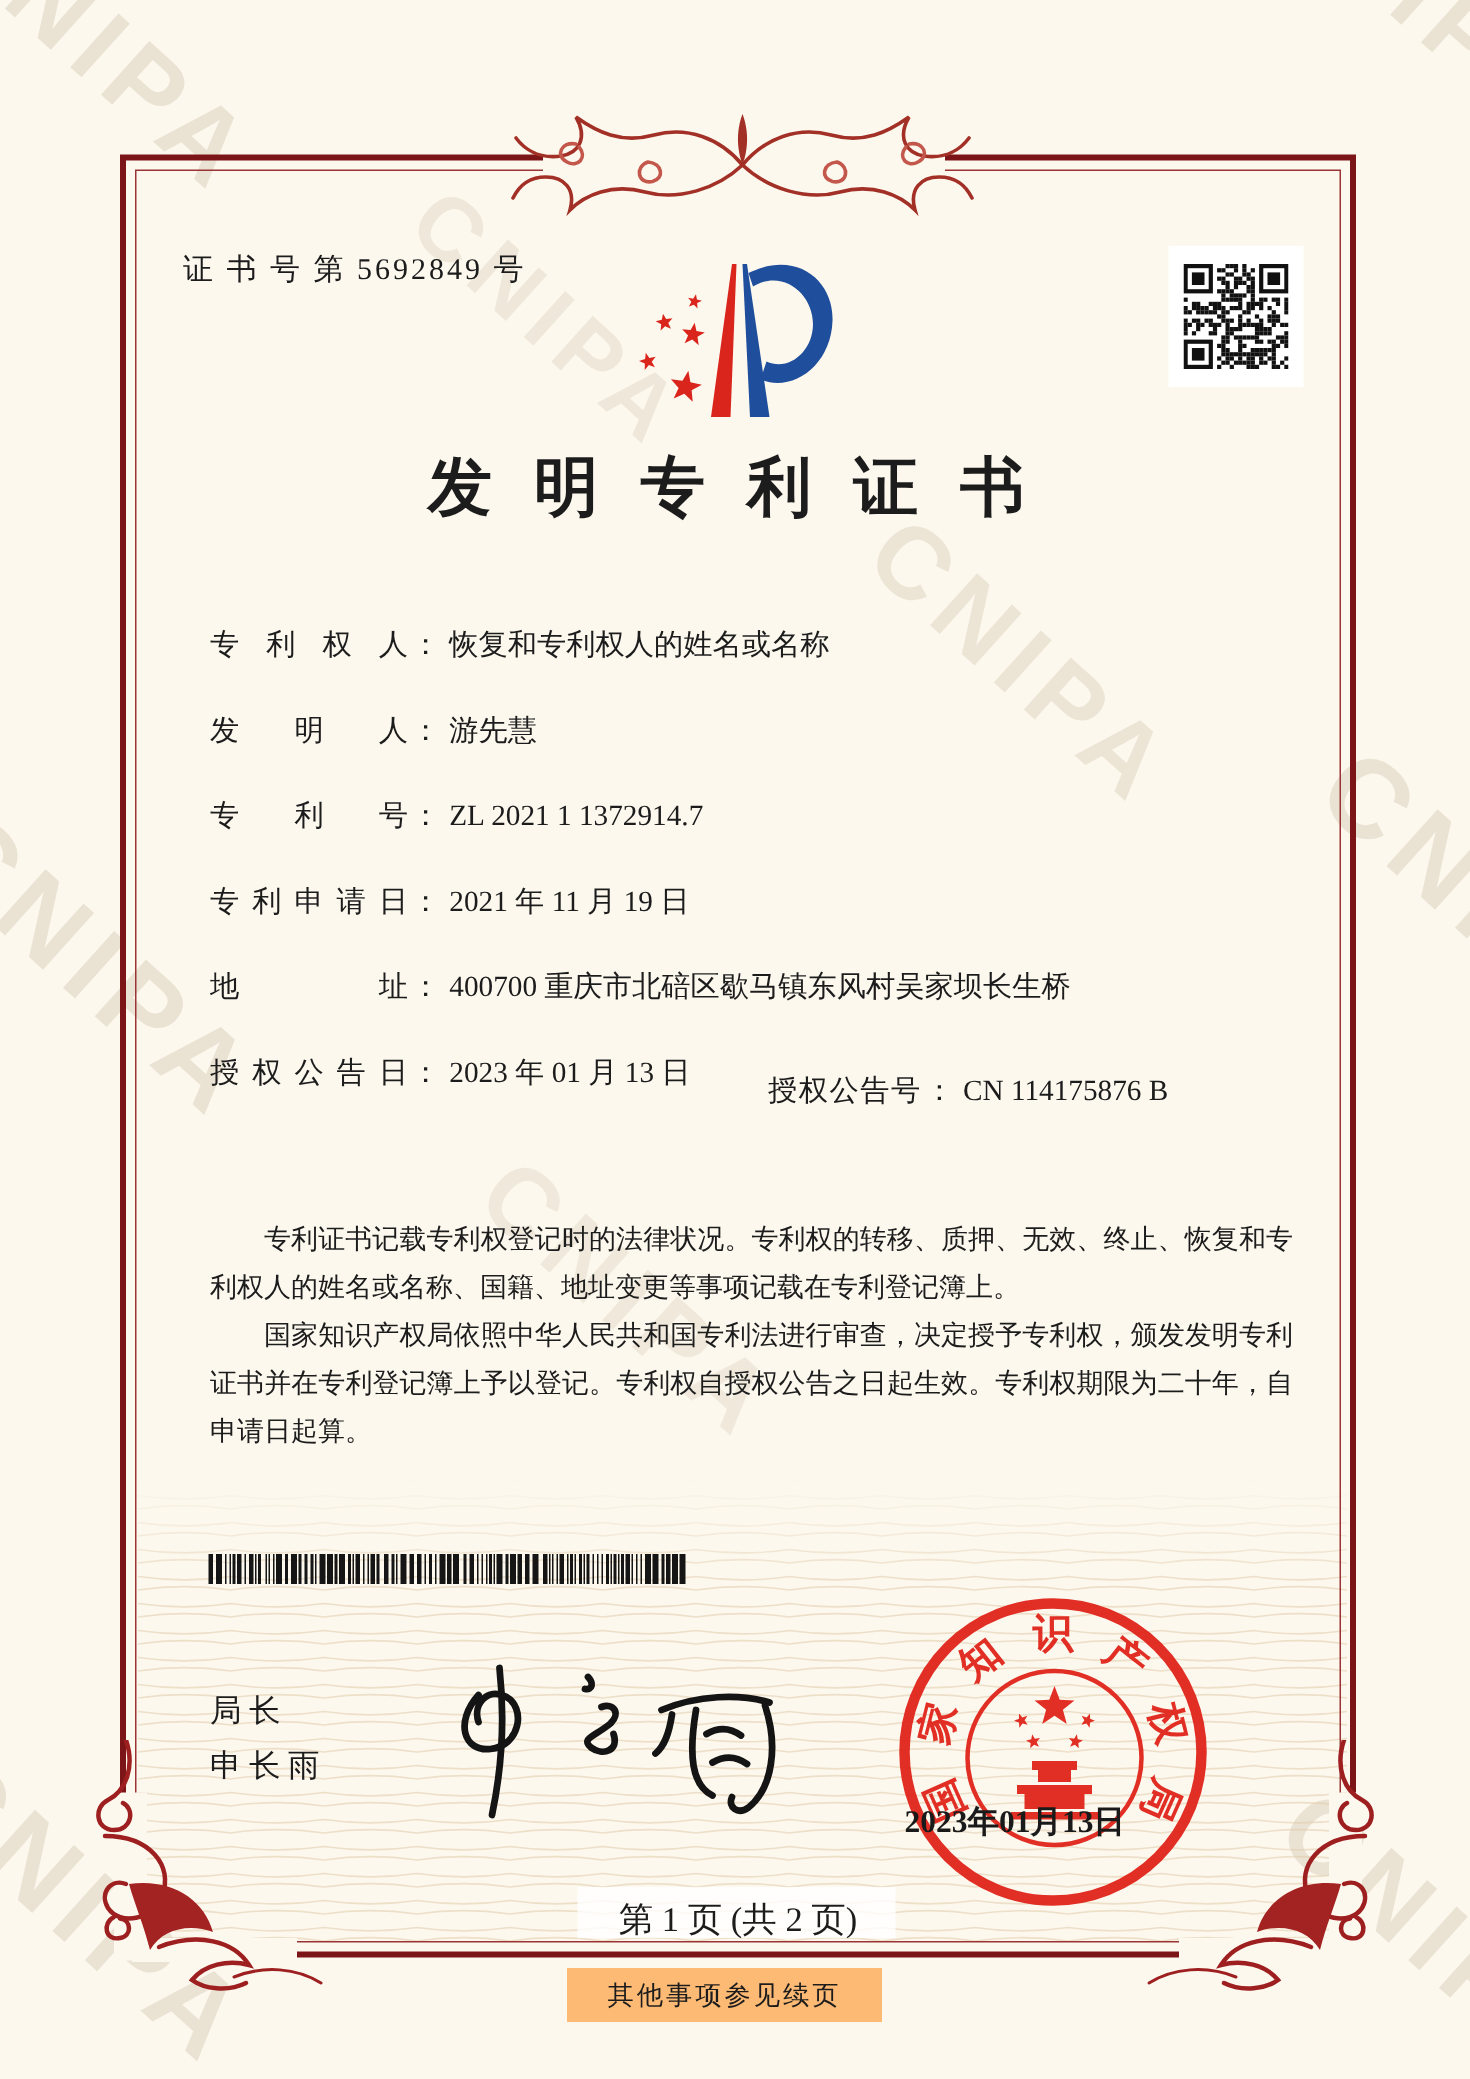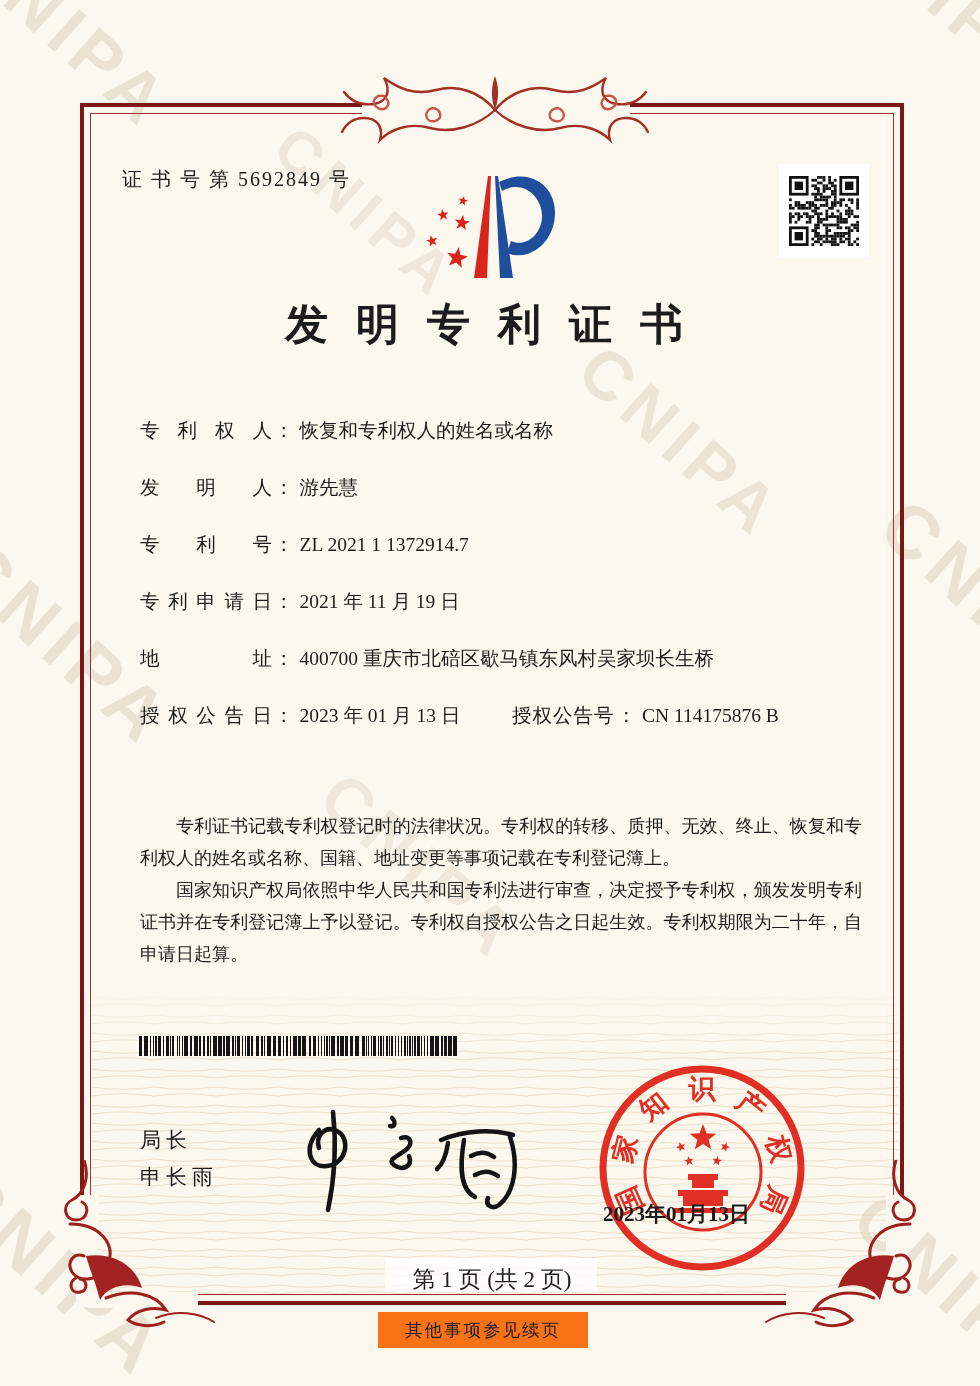--- a/index.html
+++ b/index.html
@@ -18,40 +18,40 @@
   .logo{position:absolute;left:420px;top:166px;width:150px;height:120px;z-index:6;}
   .qrbox{position:absolute;left:779px;top:164px;width:90px;height:94px;background:#fff;z-index:6;}
   .qrbox svg{position:absolute;left:10px;top:12px;}
   .title{position:absolute;left:80px;top:296px;width:824px;text-align:center;font-size:43px;font-weight:700;
          letter-spacing:28px;padding-left:12px;box-sizing:border-box;z-index:6;}
   
   .fields{position:absolute;left:140px;top:418px;width:724px;font-size:19.5px;z-index:6;}
   .row{position:relative;line-height:26px;margin-bottom:31px;}
   .lbl{display:inline-block;width:132px;text-align:justify;text-align-last:justify;vertical-align:bottom;}
   .colon{margin:0 6px 0 2px;}
-  .grant2{position:absolute;left:372px;top:0;}
+  .grant2{position:absolute;left:372px;top:12px;}
   .grant2 .lbl{width:auto;text-align-last:auto;letter-spacing:1px;}
   
   .paras{position:absolute;left:140px;top:810px;width:722px;font-size:18px;line-height:32px;
          text-align:justify;z-index:6;}
   .paras p{margin:0;text-indent:2em;}
   
   .waves{position:absolute;left:92px;top:985px;width:806px;height:316px;z-index:2;}
   .wavefade{position:absolute;left:92px;top:985px;width:806px;height:70px;z-index:2;
             background:linear-gradient(#fcf8ee,rgba(252,248,238,0));}
   .barcode{position:absolute;left:137px;top:1036px;z-index:6;}
   .officer-title{position:absolute;left:140px;top:1126px;font-size:21px;letter-spacing:5px;z-index:6;}
   .officer-name{position:absolute;left:140px;top:1163px;font-size:21px;letter-spacing:5px;z-index:6;}
   .signature{position:absolute;left:295px;top:1098px;z-index:6;}
   .seal{position:absolute;left:596px;top:1062px;width:212px;height:212px;z-index:6;opacity:.95;}
   .sealdate{position:absolute;left:603px;top:1200px;width:200px;text-align:left;font-size:21px;
             font-weight:700;color:#1a1a1a;z-index:7;}
   .pageinfo-bg{position:absolute;left:385px;top:1258px;width:212px;height:34px;background:rgba(255,255,255,.8);z-index:5;}
   .pageinfo{position:absolute;left:80px;top:1264px;width:824px;text-align:center;font-size:23px;z-index:6;}
-  .note{position:absolute;left:378px;top:1312px;width:210px;height:36px;line-height:36px;background:#f97316;
+  .note{position:absolute;left:378px;top:1312px;width:210px;height:36px;line-height:36px;background:#fdba74;
         text-align:center;font-size:17.5px;letter-spacing:2px;z-index:6;}
   svg{display:block;}
 </style>
 </head>
 <body>
 
 <div class="page">
 
   <span class="wm" style="left:-60px;top:-10px;font-size:70px;">CNIPA</span>
   <span class="wm" style="left:820px;top:-45px;font-size:70px;">CNIPA</span>

